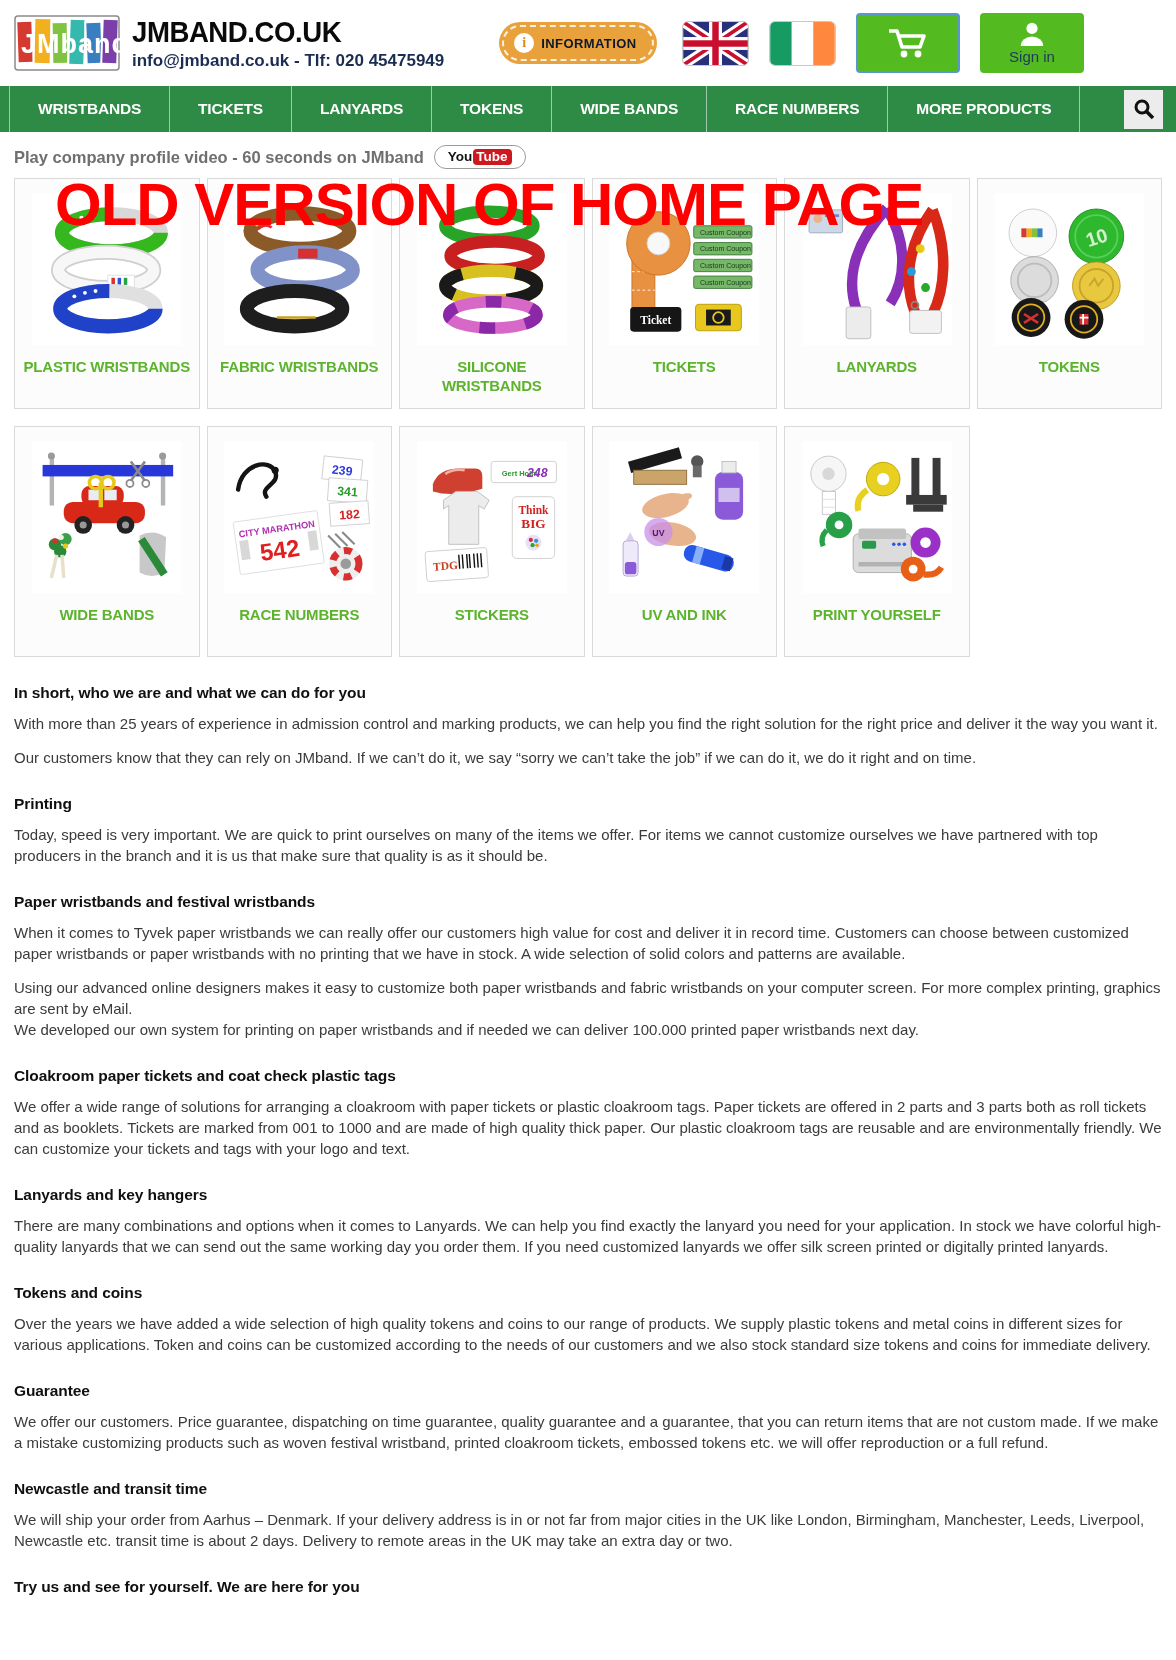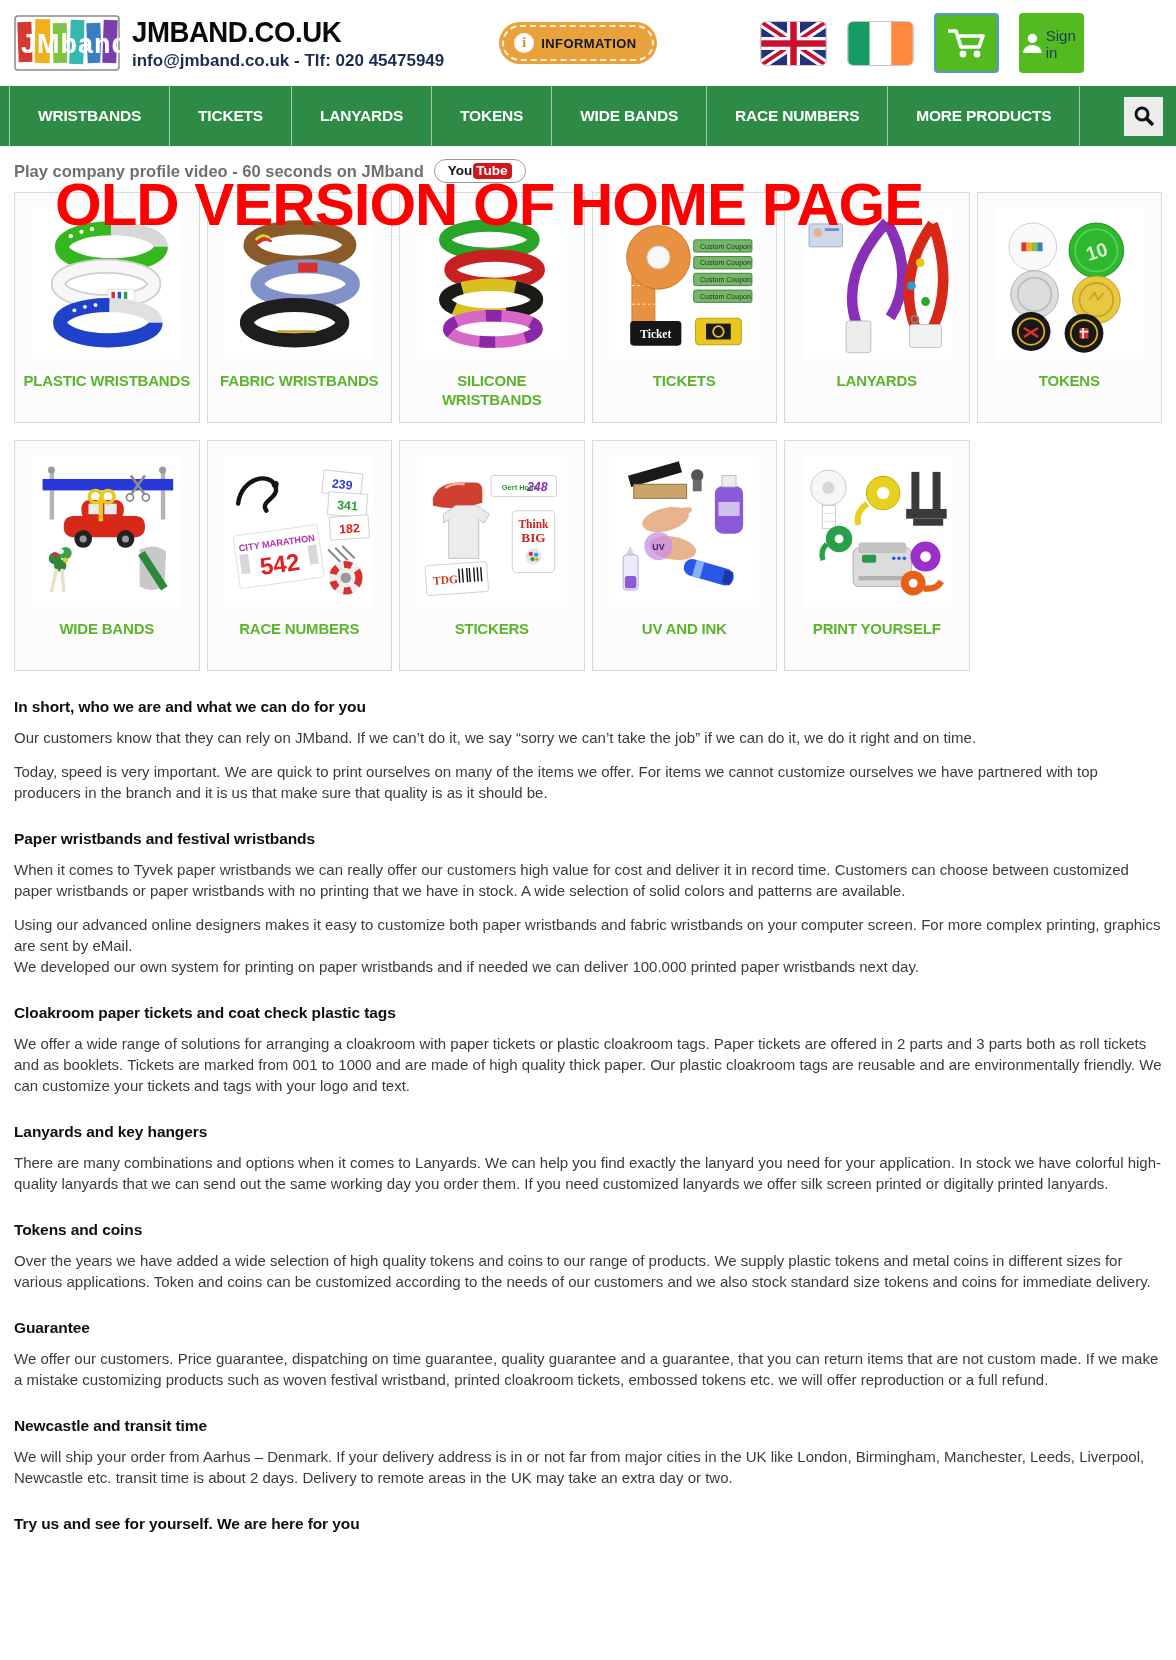--- a/index.html
+++ b/index.html
@@ -18,28 +18,28 @@
              border-radius:19px;padding:6px 16px 6px 10px;display:flex;align-items:center;gap:7px;
              box-shadow:0 0 0 3px #e9a23b;cursor:pointer}
   .info-circle{width:20px;height:20px;border-radius:50%;background:#fff;color:#e08a1e;
                font-weight:900;font-size:14px;display:flex;align-items:center;justify-content:center;
                font-family:"Liberation Serif",serif}
   .info-label{color:#0f172a;font-weight:700;font-size:13px;letter-spacing:.4px}
   .header-right{margin-left:auto;margin-right:78px;display:flex;align-items:center;gap:20px}
   .flag{width:67px;height:45px;border-radius:6px;overflow:hidden;border:1px solid #c9c9c9;
         box-shadow:inset 0 0 4px rgba(255,255,255,.6);cursor:pointer;flex:0 0 auto}
   .flag svg{display:block;width:100%;height:100%}
-  .btn-green{width:65px;height:60px;background:#53bb1f;border-radius:4px;display:flex;
-             align-items:center;justify-content:center;cursor:pointer}
+  .btn-green{width:104px;height:60px;background:#53bb1f;border-radius:4px;display:flex;
+             flex-direction:column;align-items:center;justify-content:center;cursor:pointer}
   .cart-btn{border:2px solid #5a96d2}
   .signin-btn{border:none}
   .signin-label{font-size:15px;color:#1e3a5f;margin-top:1px;font-weight:400}
 
   
-  .nav{height:60px;background:#2e8b45;display:flex;align-items:stretch}
+  .nav{height:46px;background:#2e8b45;display:flex;align-items:stretch}
   .nav-item{display:flex;align-items:center;padding:0 28px;color:#fff;font-weight:700;
             font-size:15.5px;letter-spacing:-.2px;border-right:1px solid rgba(255,255,255,.55);
             cursor:pointer;white-space:nowrap}
   .nav-item:first-child{border-left:1px solid rgba(255,255,255,.55);margin-left:9px}
   .search-btn{margin:4px 13px 4px auto;width:39px;height:39px;background:#ececec;
               display:flex;align-items:center;justify-content:center;cursor:pointer;align-self:center}
 
   
   .video-line{margin:13px 0 9px 14px;display:flex;align-items:center;gap:10px}
   .video-text{font-size:16.5px;font-weight:700;color:#6f6f6f;cursor:pointer}
@@ -451,22 +451,24 @@
         <path d="M138,140 q14,2 20,-8" stroke="#e86018" stroke-width="7" fill="none"></path>
       </svg>
     </div>
     <div class="card-label">PRINT YOURSELF</div>
   </div>
 
 </div>
 
 <div class="sections">
   <h3>In short, who we are and what we can do for you</h3>
+  <p>With more than 25 years of experience in admission control and marking products, we can help you find the right solution for the right price and deliver it the way you want it.</p>
   <p>Our customers know that they can rely on JMband. If we can’t do it, we say “sorry we can’t take the job” if we can do it, we do it right and on time.</p>
 
+  <h3>Printing</h3>
   <p>Today, speed is very important. We are quick to print ourselves on many of the items we offer. For items we cannot customize ourselves we have partnered with top producers in the branch and it is us that make sure that quality is as it should be.</p>
 
   <h3>Paper wristbands and festival wristbands</h3>
   <p>When it comes to Tyvek paper wristbands we can really offer our customers high value for cost and deliver it in record time. Customers can choose between customized paper wristbands or paper wristbands with no printing that we have in stock. A wide selection of solid colors and patterns are available.</p>
   <p>Using our advanced online designers makes it easy to customize both paper wristbands and fabric wristbands on your computer screen. For more complex printing, graphics are sent by eMail.
 We developed our own system for printing on paper wristbands and if needed we can deliver 100.000 printed paper wristbands next day.</p>
 
   <h3>Cloakroom paper tickets and coat check plastic tags</h3>
   <p>We offer a wide range of solutions for arranging a cloakroom with paper tickets or plastic cloakroom tags. Paper tickets are offered in 2 parts and 3 parts both as roll tickets and as booklets. Tickets are marked from 001 to 1000 and are made of high quality thick paper. Our plastic cloakroom tags are reusable and are environmentally friendly. We can customize your tickets and tags with your logo and text.</p>
 

